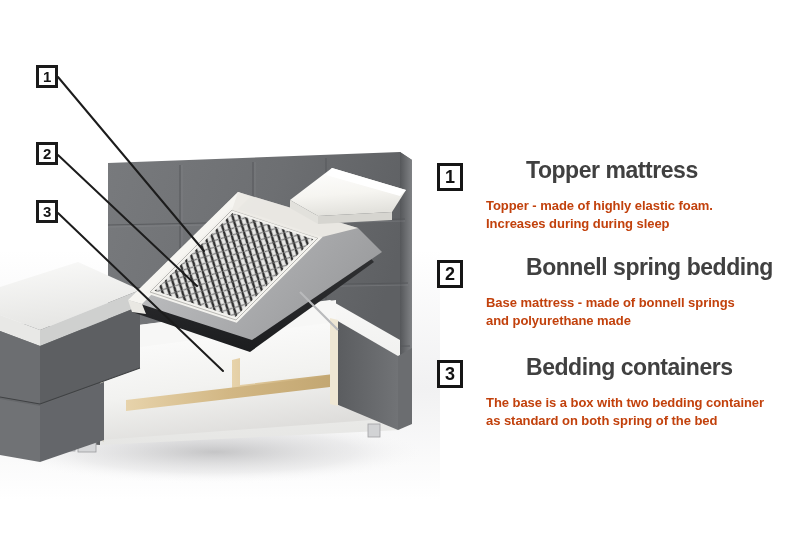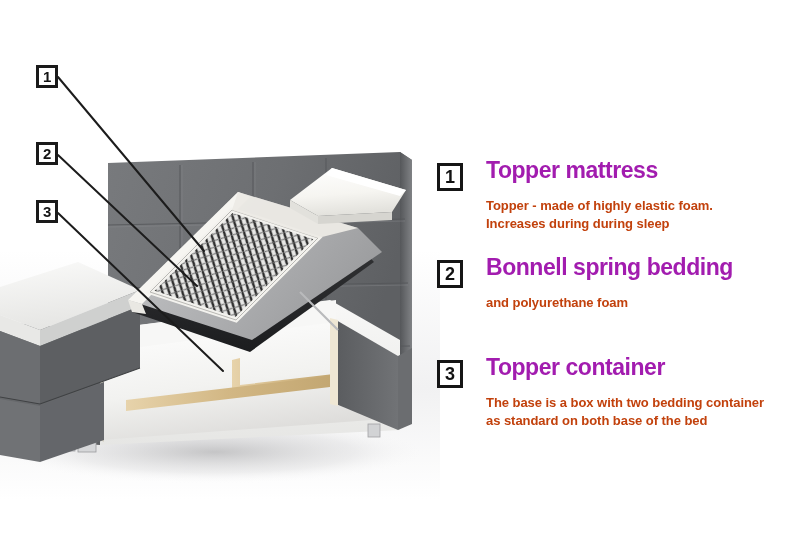--- a/index.html
+++ b/index.html
@@ -87,24 +87,25 @@
     line-height: 1;
     margin-top: 5px;
   }
   .legend-text {
     margin-left: 23px;
     flex: 1 1 auto;
   }
   .legend-title {
     font-size: 23px;
     font-weight: 700;
-    color: #a21caf;
+    color: #404040;
     line-height: 1.08;
     letter-spacing: -0.45px;
     white-space: nowrap;
+    margin-left: 40px;
   }
   .legend-desc {
     margin-top: 14px;
     font-size: 13px;
     font-weight: 600;
     color: #c2410c;
     line-height: 1.42;
     letter-spacing: -0.05px;
   }
   .legend-desc span { display: block; white-space: nowrap; }
@@ -307,30 +308,31 @@
           <span>Increases during during sleep</span>
         </div>
       </div>
     </div>
 
     <div class="legend-row" id="legend-row-1">
       <div class="legend-badge">2</div>
       <div class="legend-text">
         <div class="legend-title">Bonnell spring bedding</div>
         <div class="legend-desc">
-          <span>and polyurethane foam</span>
+          <span>Base mattress - made of bonnell springs</span>
+          <span>and polyurethane made</span>
         </div>
       </div>
     </div>
 
     <div class="legend-row" id="legend-row-2">
       <div class="legend-badge">3</div>
       <div class="legend-text">
-        <div class="legend-title">Topper container</div>
+        <div class="legend-title">Bedding containers</div>
         <div class="legend-desc">
           <span>The base is a box with two bedding container</span>
-          <span>as standard on both base of the bed</span>
+          <span>as standard on both spring of the bed</span>
         </div>
       </div>
     </div>
 
   </div>
 </div>
 
 </body></html>

